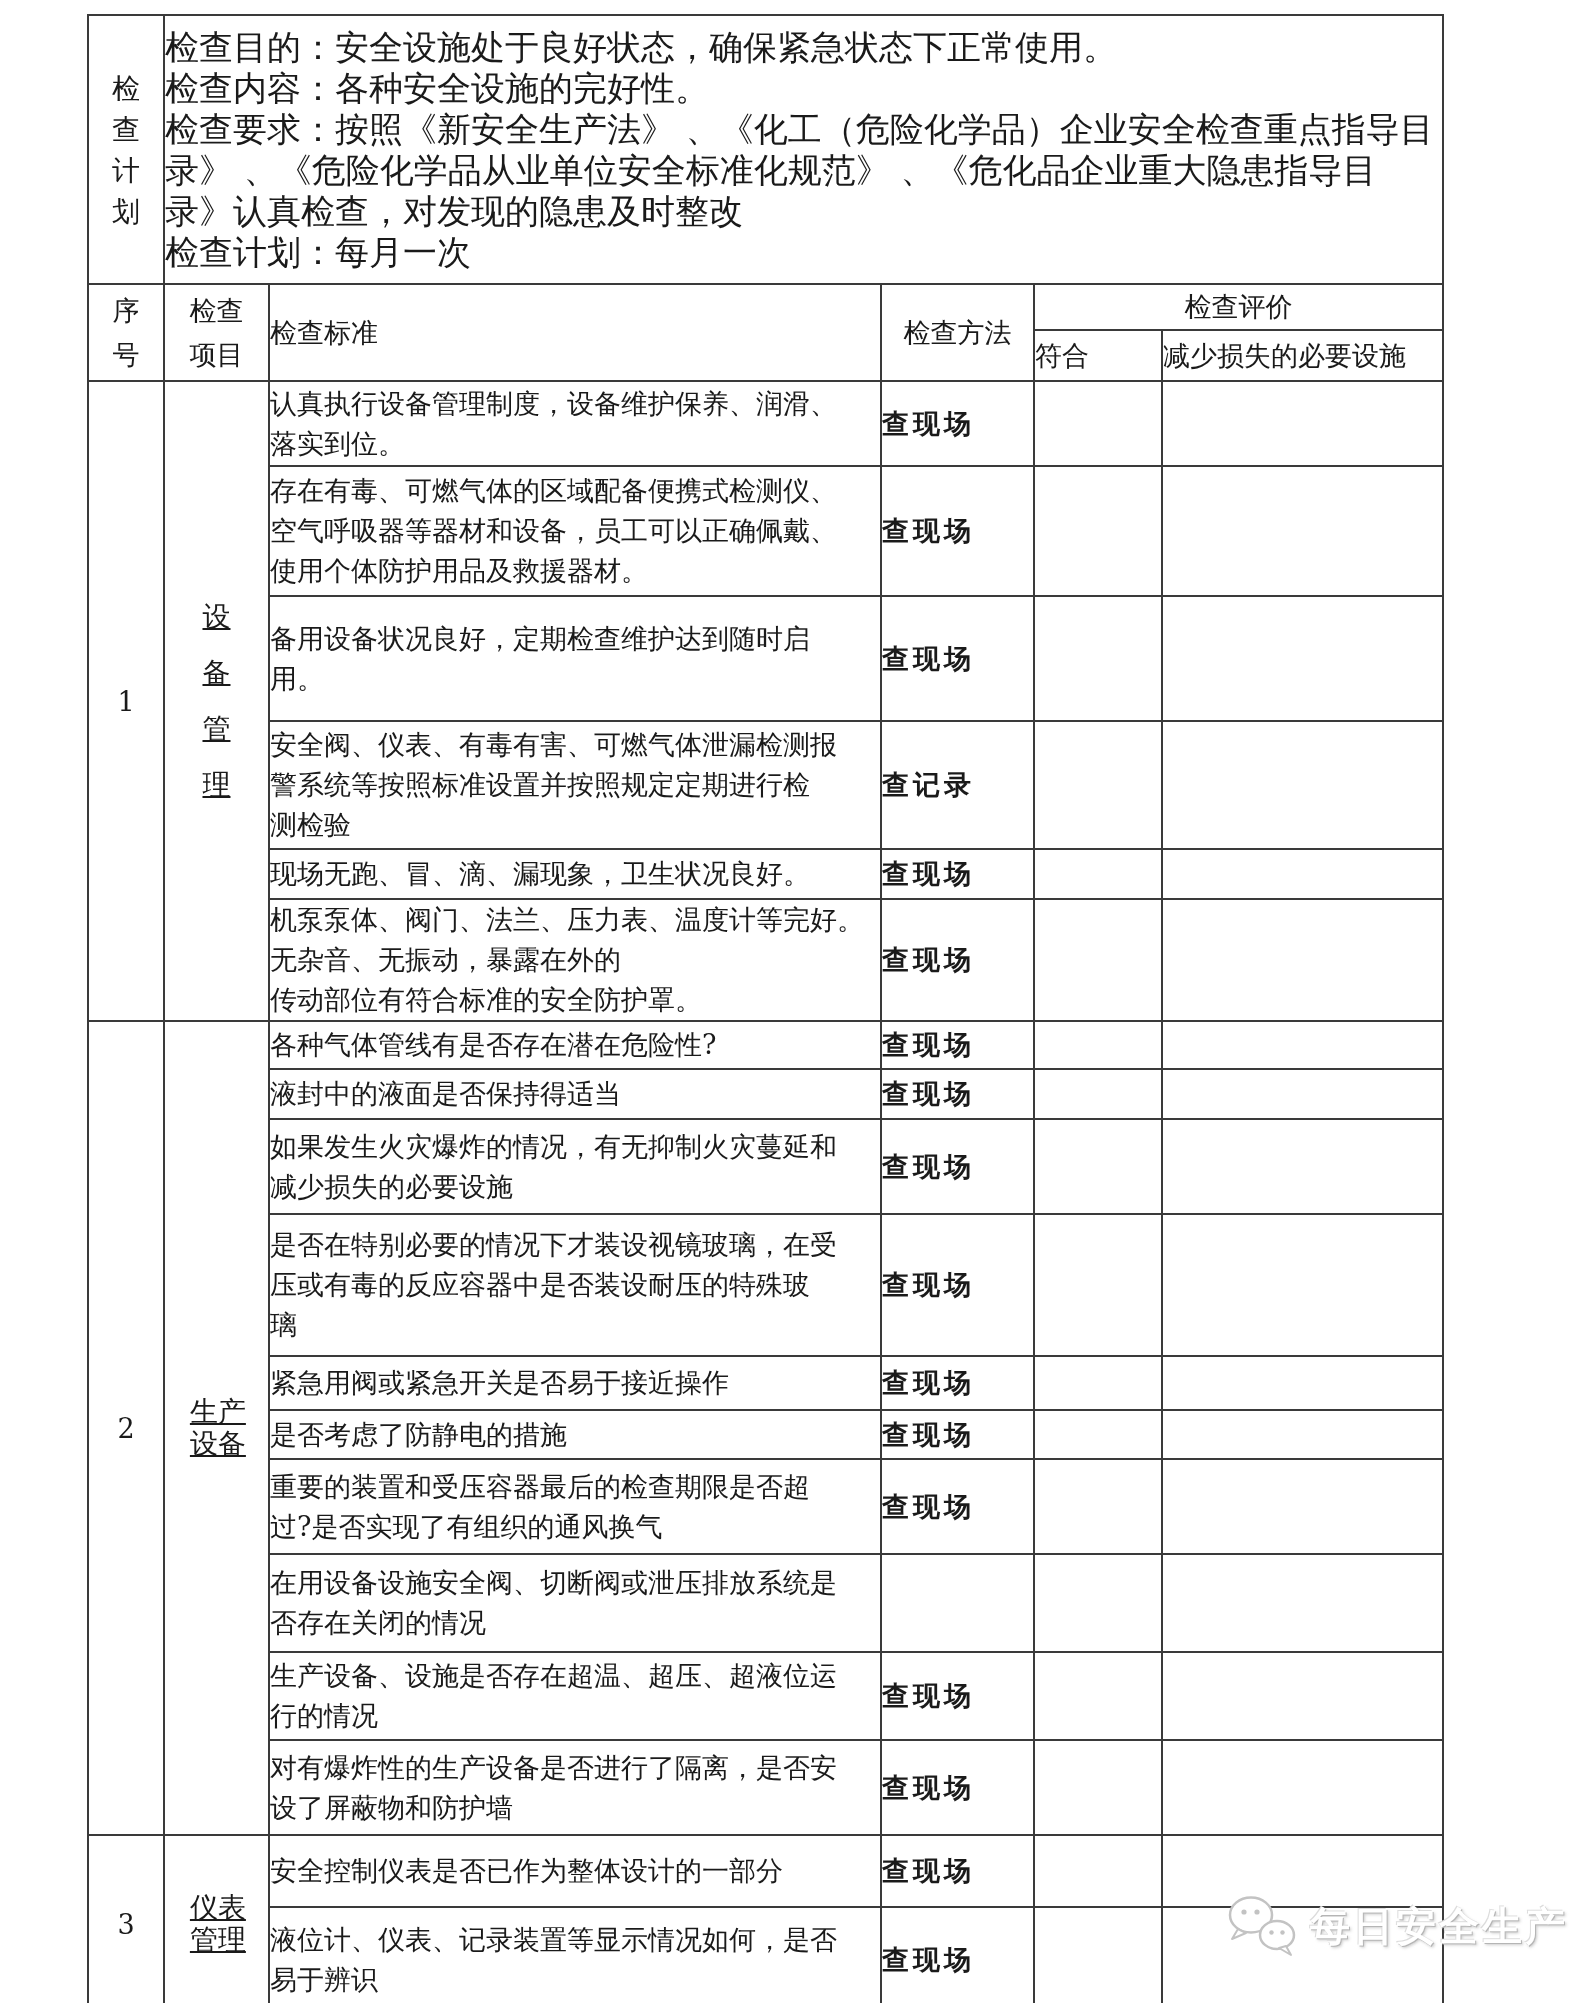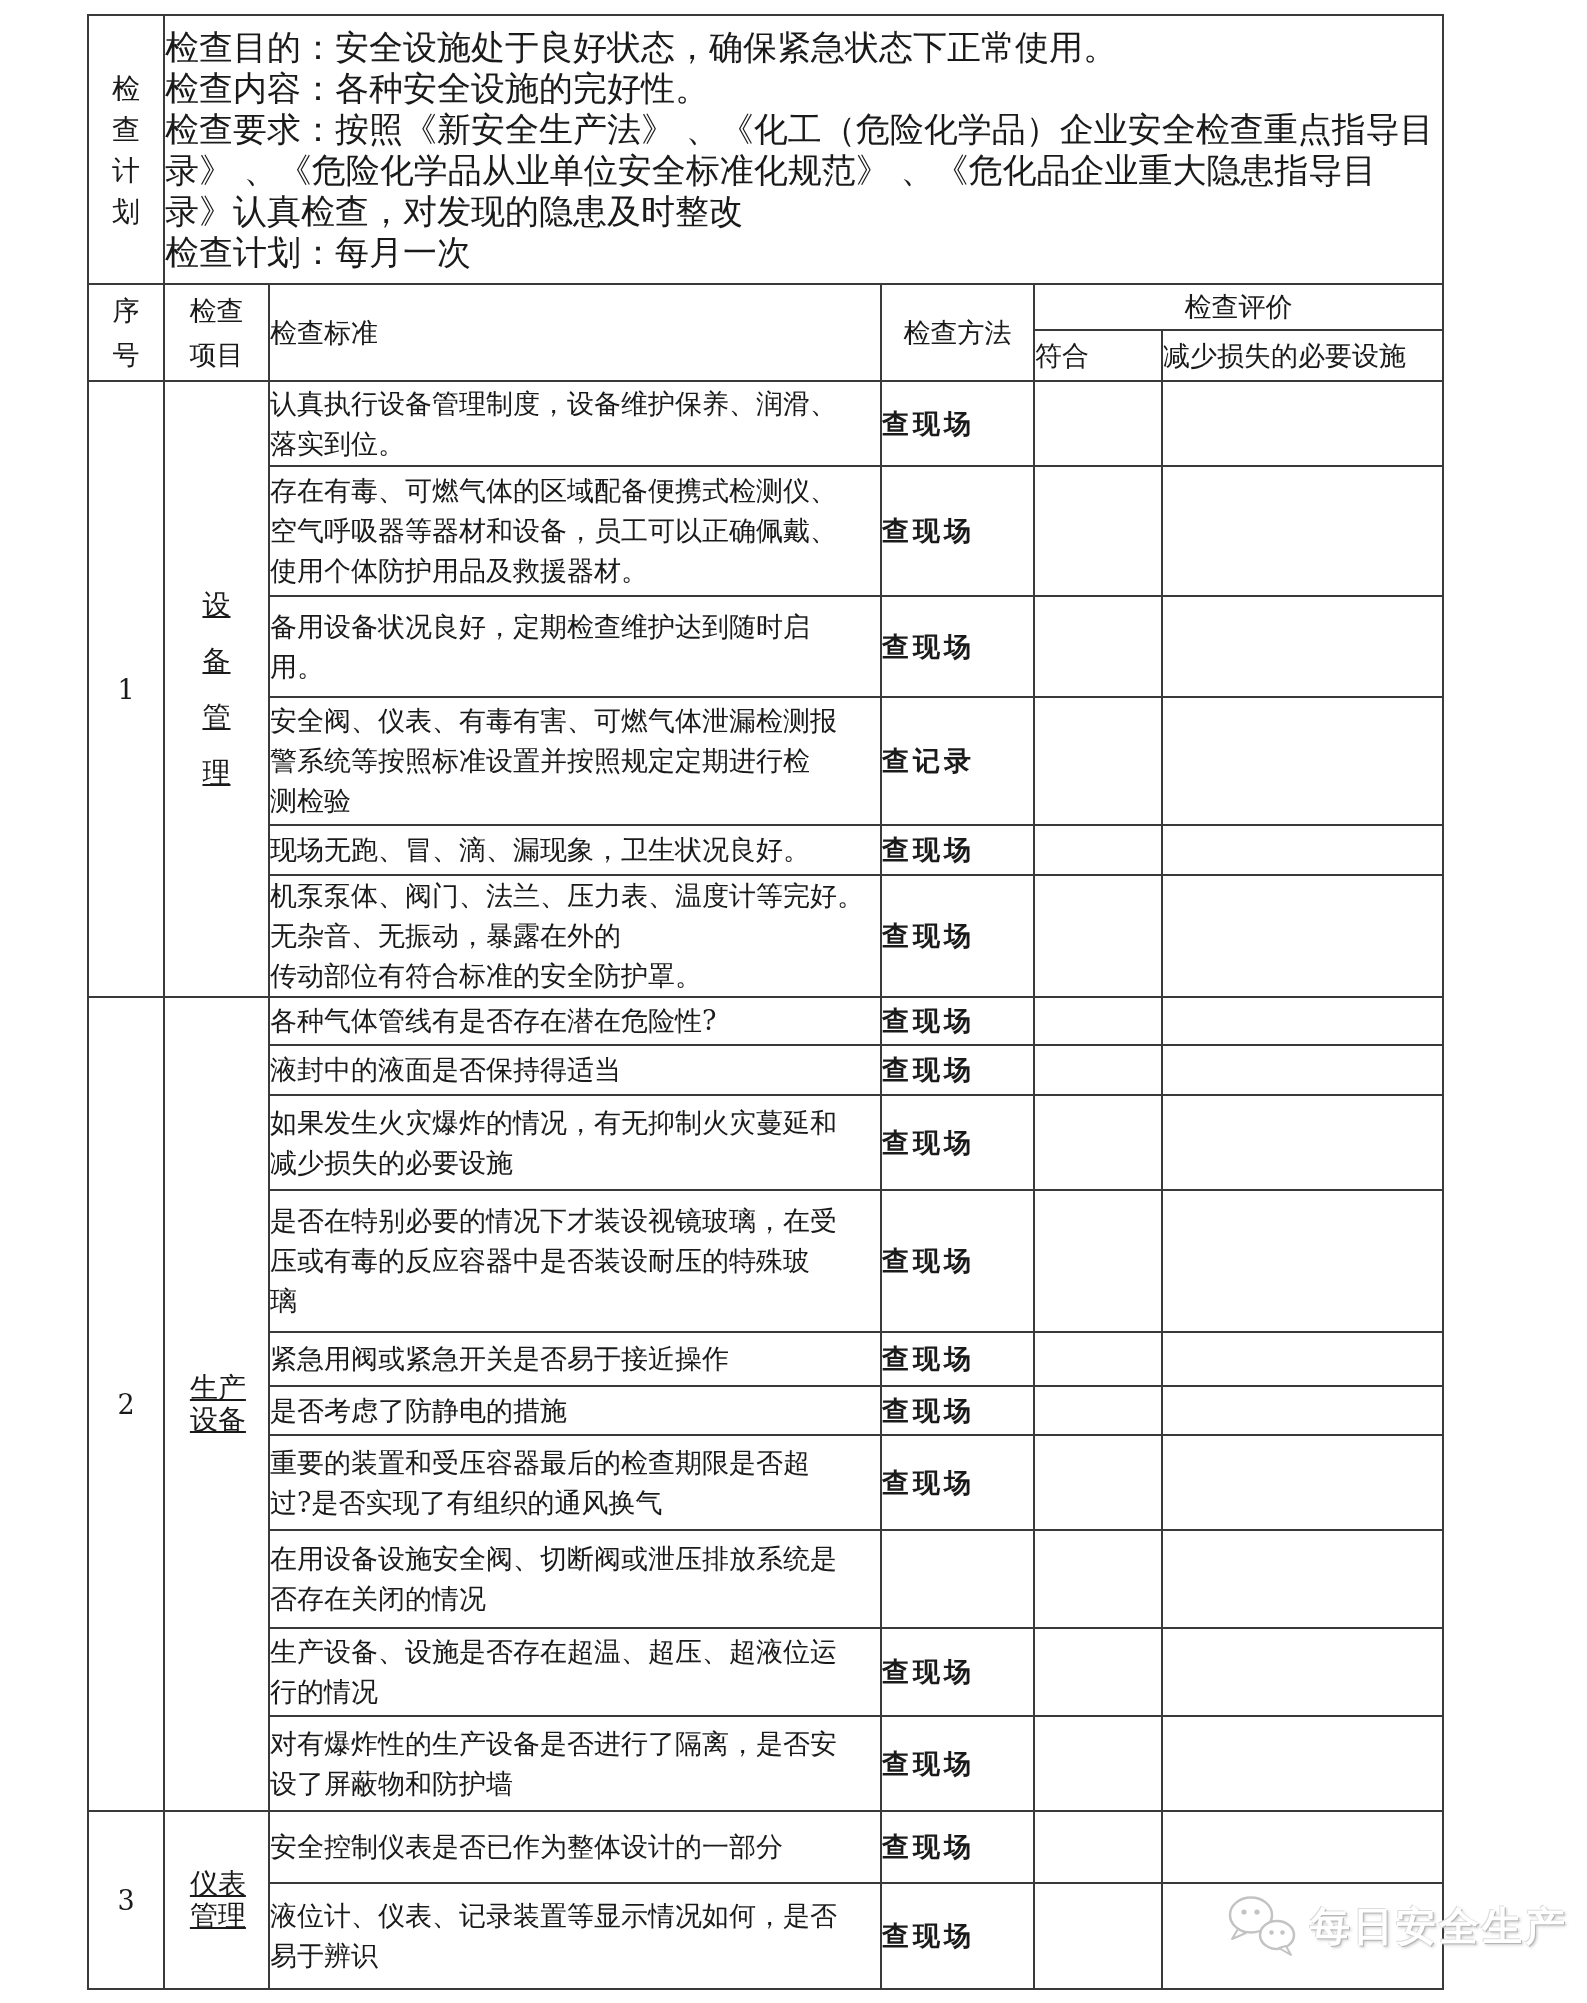--- a/index.html
+++ b/index.html
@@ -136,21 +136,21 @@
       <td class="empty-cell"></td>
     </tr>
     <tr style="height:130px">
       <td class="std">存在有毒、可燃气体的区域配备便携式检测仪、
 空气呼吸器等器材和设备，员工可以正确佩戴、
 使用个体防护用品及救援器材。</td>
       <td class="mth">查现场</td>
       <td class="empty-cell"></td>
       <td class="empty-cell"></td>
     </tr>
-    <tr style="height:101px">
+    <tr style="height:125px">
       <td class="std">备用设备状况良好，定期检查维护达到随时启
 用。</td>
       <td class="mth">查现场</td>
       <td class="empty-cell"></td>
       <td class="empty-cell"></td>
     </tr>
     <tr style="height:128px">
       <td class="std">安全阀、仪表、有毒有害、可燃气体泄漏检测报
 警系统等按照标准设置并按照规定定期进行检
 测检验</td>

